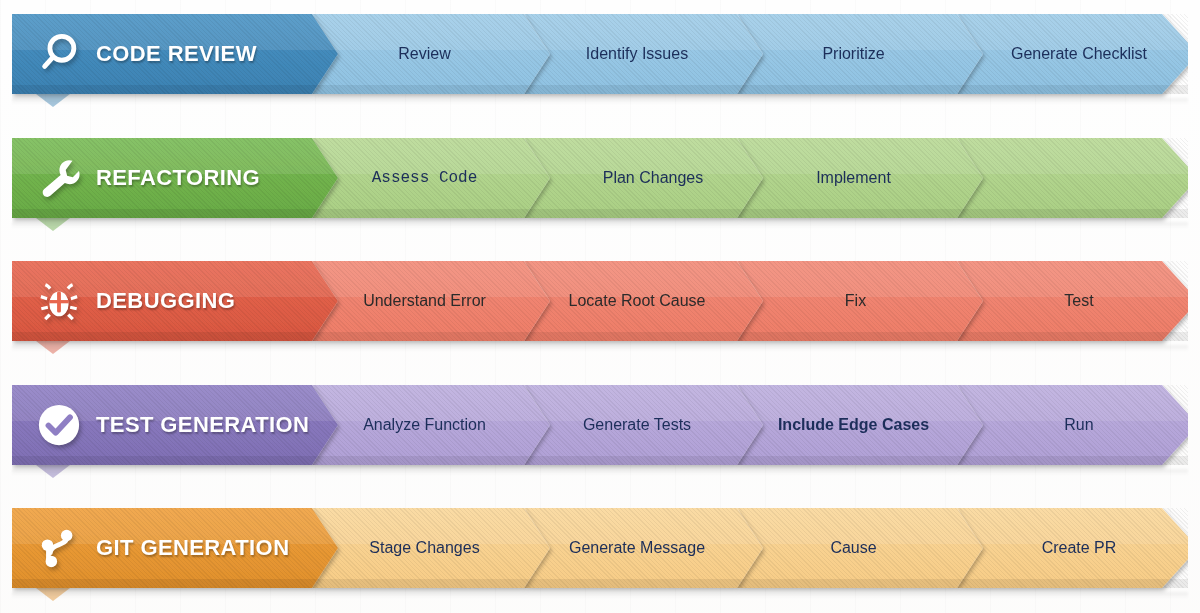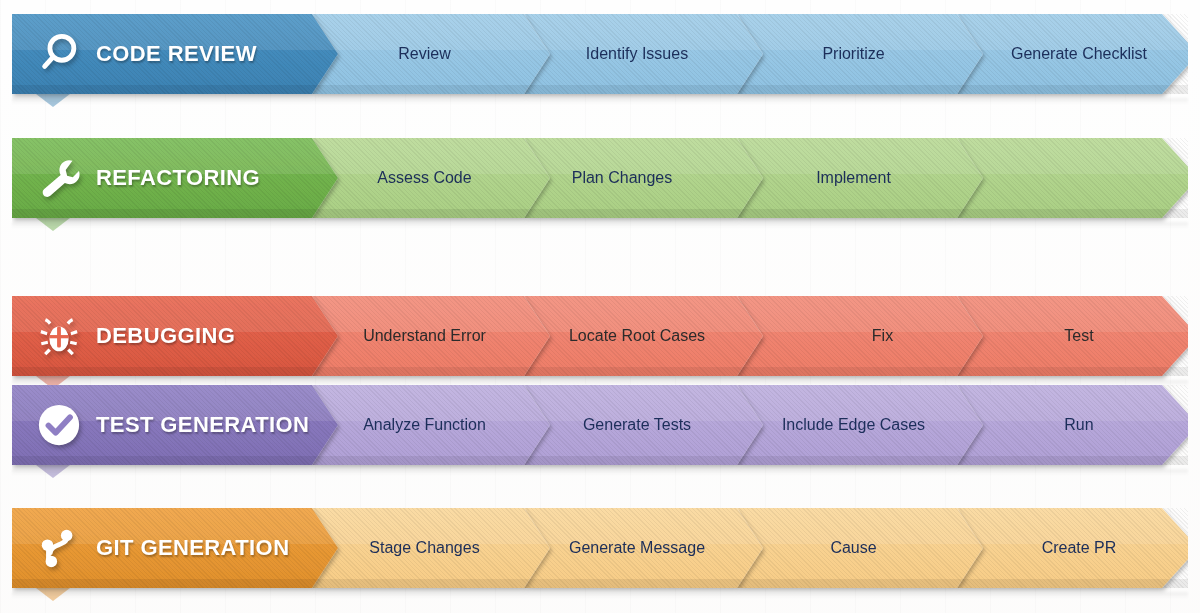--- a/index.html
+++ b/index.html
@@ -209,26 +209,26 @@
       <div class="texture"></div>
       <div class="label">
         <span class="ico">
           <svg viewBox="0 0 48 48">
             <path fill="#fff" d="M38 6c-6.6-2.4-13.6 2.6-13.6 9.8 0 1.9.5 3.6 1.3 5.1L8.6 35.6c-2 1.7-2.2 4.7-.4 6.6 1.8 1.9 4.8 2 6.7.3l15.2-13.2c1.5.7 3.2 1.1 5 1.1 7.2 0 12.2-7.1 9.7-13.7l-6.4 6.4-5.9-1.5-1.5-5.9L38 6z"></path>
           </svg>
         </span>
         <span class="txt">REFACTORING</span>
       </div>
       <div class="steps">
-        <div class="step" style="left: 325px; width: 199px; color: rgb(28, 46, 90);">Assess Code</div>
-        <div class="step" style="left: 522px; width: 200px; color: rgb(28, 46, 90);">Plan Changes</div>
+        <div class="step" style="left: 325px; width: 199px; color: rgb(28, 46, 90); font-family: Liberation Mono, monospace;">Assess Code</div>
+        <div class="step" style="left: 553px; width: 200px; color: rgb(28, 46, 90);">Plan Changes</div>
         <div class="step" style="left: 750px; width: 207px; color: rgb(28, 46, 90);">Implement</div>
       </div>
     </div>
-    <div class="row" style="top: 261px; margin-top: 35px;">
+    <div class="row" style="top: 261px;">
       <div class="fold" style="border-top-color: rgb(216, 87, 64);"></div>
       <div class="shelf"></div>
       <div class="banner">
         <svg width="1176" height="90" viewBox="0 0 1176 90">
           <defs>
             <linearGradient id="gh2" x1="0" y1="0" x2="0" y2="1">
               <stop offset="0%" stop-color="#e8664f"></stop>
               <stop offset="100%" stop-color="#d85740"></stop>
             </linearGradient>
             <linearGradient id="gb2" x1="0" y1="0" x2="0" y2="1">
@@ -259,22 +259,22 @@
               <path d="M16 10c-1.6-2.6-4-4.2-5.6-4.6l-1.2 3.2c1.4.5 3.2 1.8 4.2 3.6zM32 10c1.6-2.6 4-4.2 5.6-4.6l1.2 3.2c-1.4.5-3.2 1.8-4.2 3.6z"></path>
               <path d="M12 20l-6.4-2.2-1 3.2 6.6 2.2zM36 20l6.4-2.2 1 3.2-6.6 2.2zM12 29l-6.8 1.4.7 3.3 6.8-1.5zM36 29l6.8 1.4-.7 3.3-6.8-1.5z"></path>
               <path d="M13 37l-4.6 4.8 2.4 2.3 4.8-4.7zM35 37l4.6 4.8-2.4 2.3-4.8-4.7z"></path>
             </g>
           </svg>
         </span>
         <span class="txt">DEBUGGING</span>
       </div>
       <div class="steps">
         <div class="step" style="left: 325px; width: 199px; color: rgb(43, 43, 43);">Understand Error</div>
-        <div class="step" style="left: 537px; width: 200px; color: rgb(43, 43, 43);">Locate Root Cases</div>
-        <div class="step" style="left: 779px; width: 207px; color: rgb(43, 43, 43);">Fix</div>
+        <div class="step" style="left: 537px; width: 200px; color: rgb(43, 43, 43);">Locate Root Cause</div>
+        <div class="step" style="left: 752px; width: 207px; color: rgb(43, 43, 43);">Fix</div>
         <div class="step" style="left: 970px; width: 218px; color: rgb(43, 43, 43);">Test</div>
       </div>
     </div>
     <div class="row" style="top: 385px;">
       <div class="fold" style="border-top-color: rgb(127, 111, 180);"></div>
       <div class="shelf"></div>
       <div class="banner">
         <svg width="1176" height="90" viewBox="0 0 1176 90">
           <defs>
             <linearGradient id="gh3" x1="0" y1="0" x2="0" y2="1">
@@ -304,21 +304,21 @@
           <svg viewBox="0 0 48 48">
             <circle cx="24" cy="24" r="21" fill="#fff"></circle>
             <path d="M13 24.5l7.5 7.5L35.5 16" fill="none" stroke="#8f7fc4" stroke-width="6" stroke-linecap="round" stroke-linejoin="round"></path>
           </svg>
         </span>
         <span class="txt">TEST GENERATION</span>
       </div>
       <div class="steps">
         <div class="step" style="left: 325px; width: 199px; color: rgb(28, 46, 90);">Analyze Function</div>
         <div class="step" style="left: 537px; width: 200px; color: rgb(28, 46, 90);">Generate Tests</div>
-        <div class="step" style="left: 750px; width: 207px; color: rgb(28, 46, 90);">Include Edge Cases</div>
+        <div class="step" style="left: 750px; width: 207px; color: rgb(28, 46, 90); font-weight: bold;">Include Edge Cases</div>
         <div class="step" style="left: 970px; width: 218px; color: rgb(28, 46, 90);">Run</div>
       </div>
     </div>
     <div class="row" style="top: 508px;">
       <div class="fold" style="border-top-color: rgb(224, 144, 44);"></div>
       <div class="shelf"></div>
       <div class="banner">
         <svg width="1176" height="90" viewBox="0 0 1176 90">
           <defs>
             <linearGradient id="gh4" x1="0" y1="0" x2="0" y2="1">

